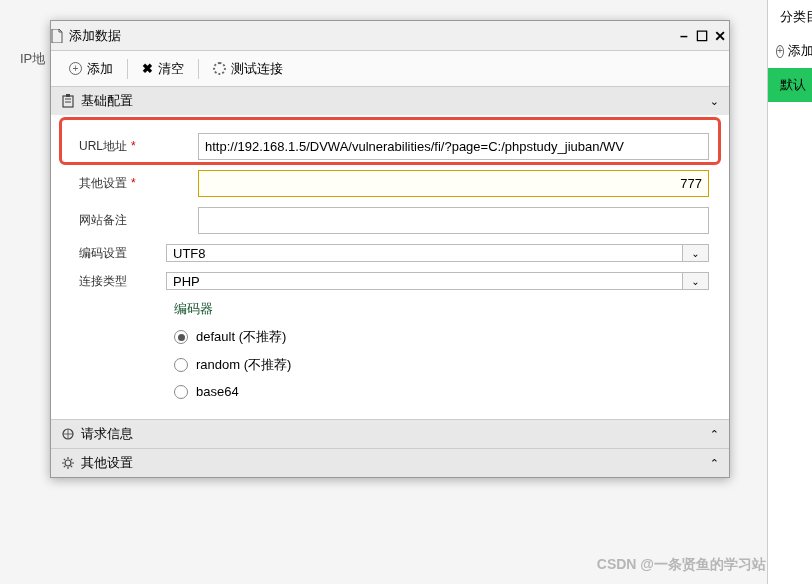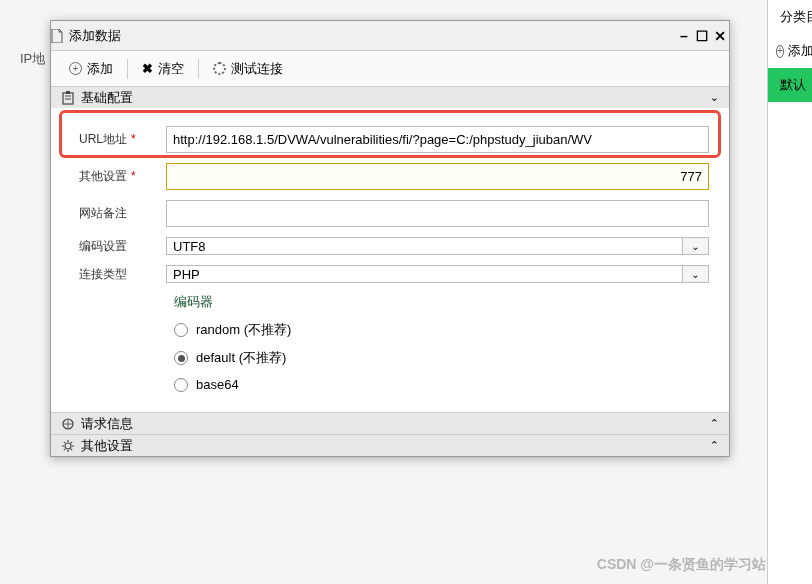--- a/index.html
+++ b/index.html
@@ -125,21 +125,21 @@
       display: inline-block;
     }
     .x-icon {
       font-size: 13px;
       font-weight: bold;
     }
     .panel {
       border-bottom: 1px solid #ccc;
     }
     .panel-header {
-      height: 21px;
+      height: 28px;
       background: #e8e8e8;
       display: flex;
       align-items: center;
       padding: 0 10px;
       cursor: pointer;
       font-size: 13px;
     }
     .panel-header-icon {
       width: 14px;
       height: 14px;
@@ -168,20 +168,21 @@
       color: #d40000;
       margin-left: 4px;
     }
     .form-input {
       flex: 1;
       height: 27px;
       border: 1px solid #bbb;
       padding: 0 6px;
       font-size: 13px;
       outline: none;
+      margin-left: 32px;
     }
     .form-input.yellow-focus {
       border: 1px solid #cca300;
       background: #fffef7;
       text-align: right;
     }
     .form-select {
       flex: 1;
       display: flex;
       height: 18px;
@@ -351,26 +352,26 @@
         <div class="form-label">连接类型</div>
         <div class="form-select">
           <div class="select-text">PHP</div>
           <div class="select-arrow">⌄</div>
         </div>
       </div>
 
       <div class="encoder-section">
         <div class="encoder-title">编码器</div>
         <div class="radio-row">
+          <span class="radio-circle checked"></span>
+          <span>default (不推荐)</span>
+        </div>
+        <div class="radio-row">
           <span class="radio-circle"></span>
           <span>random (不推荐)</span>
-        </div>
-        <div class="radio-row">
-          <span class="radio-circle checked"></span>
-          <span>default (不推荐)</span>
         </div>
         <div class="radio-row">
           <span class="radio-circle"></span>
           <span>base64</span>
         </div>
       </div>
     </div>
   </div>
 
   <div class="panel">

